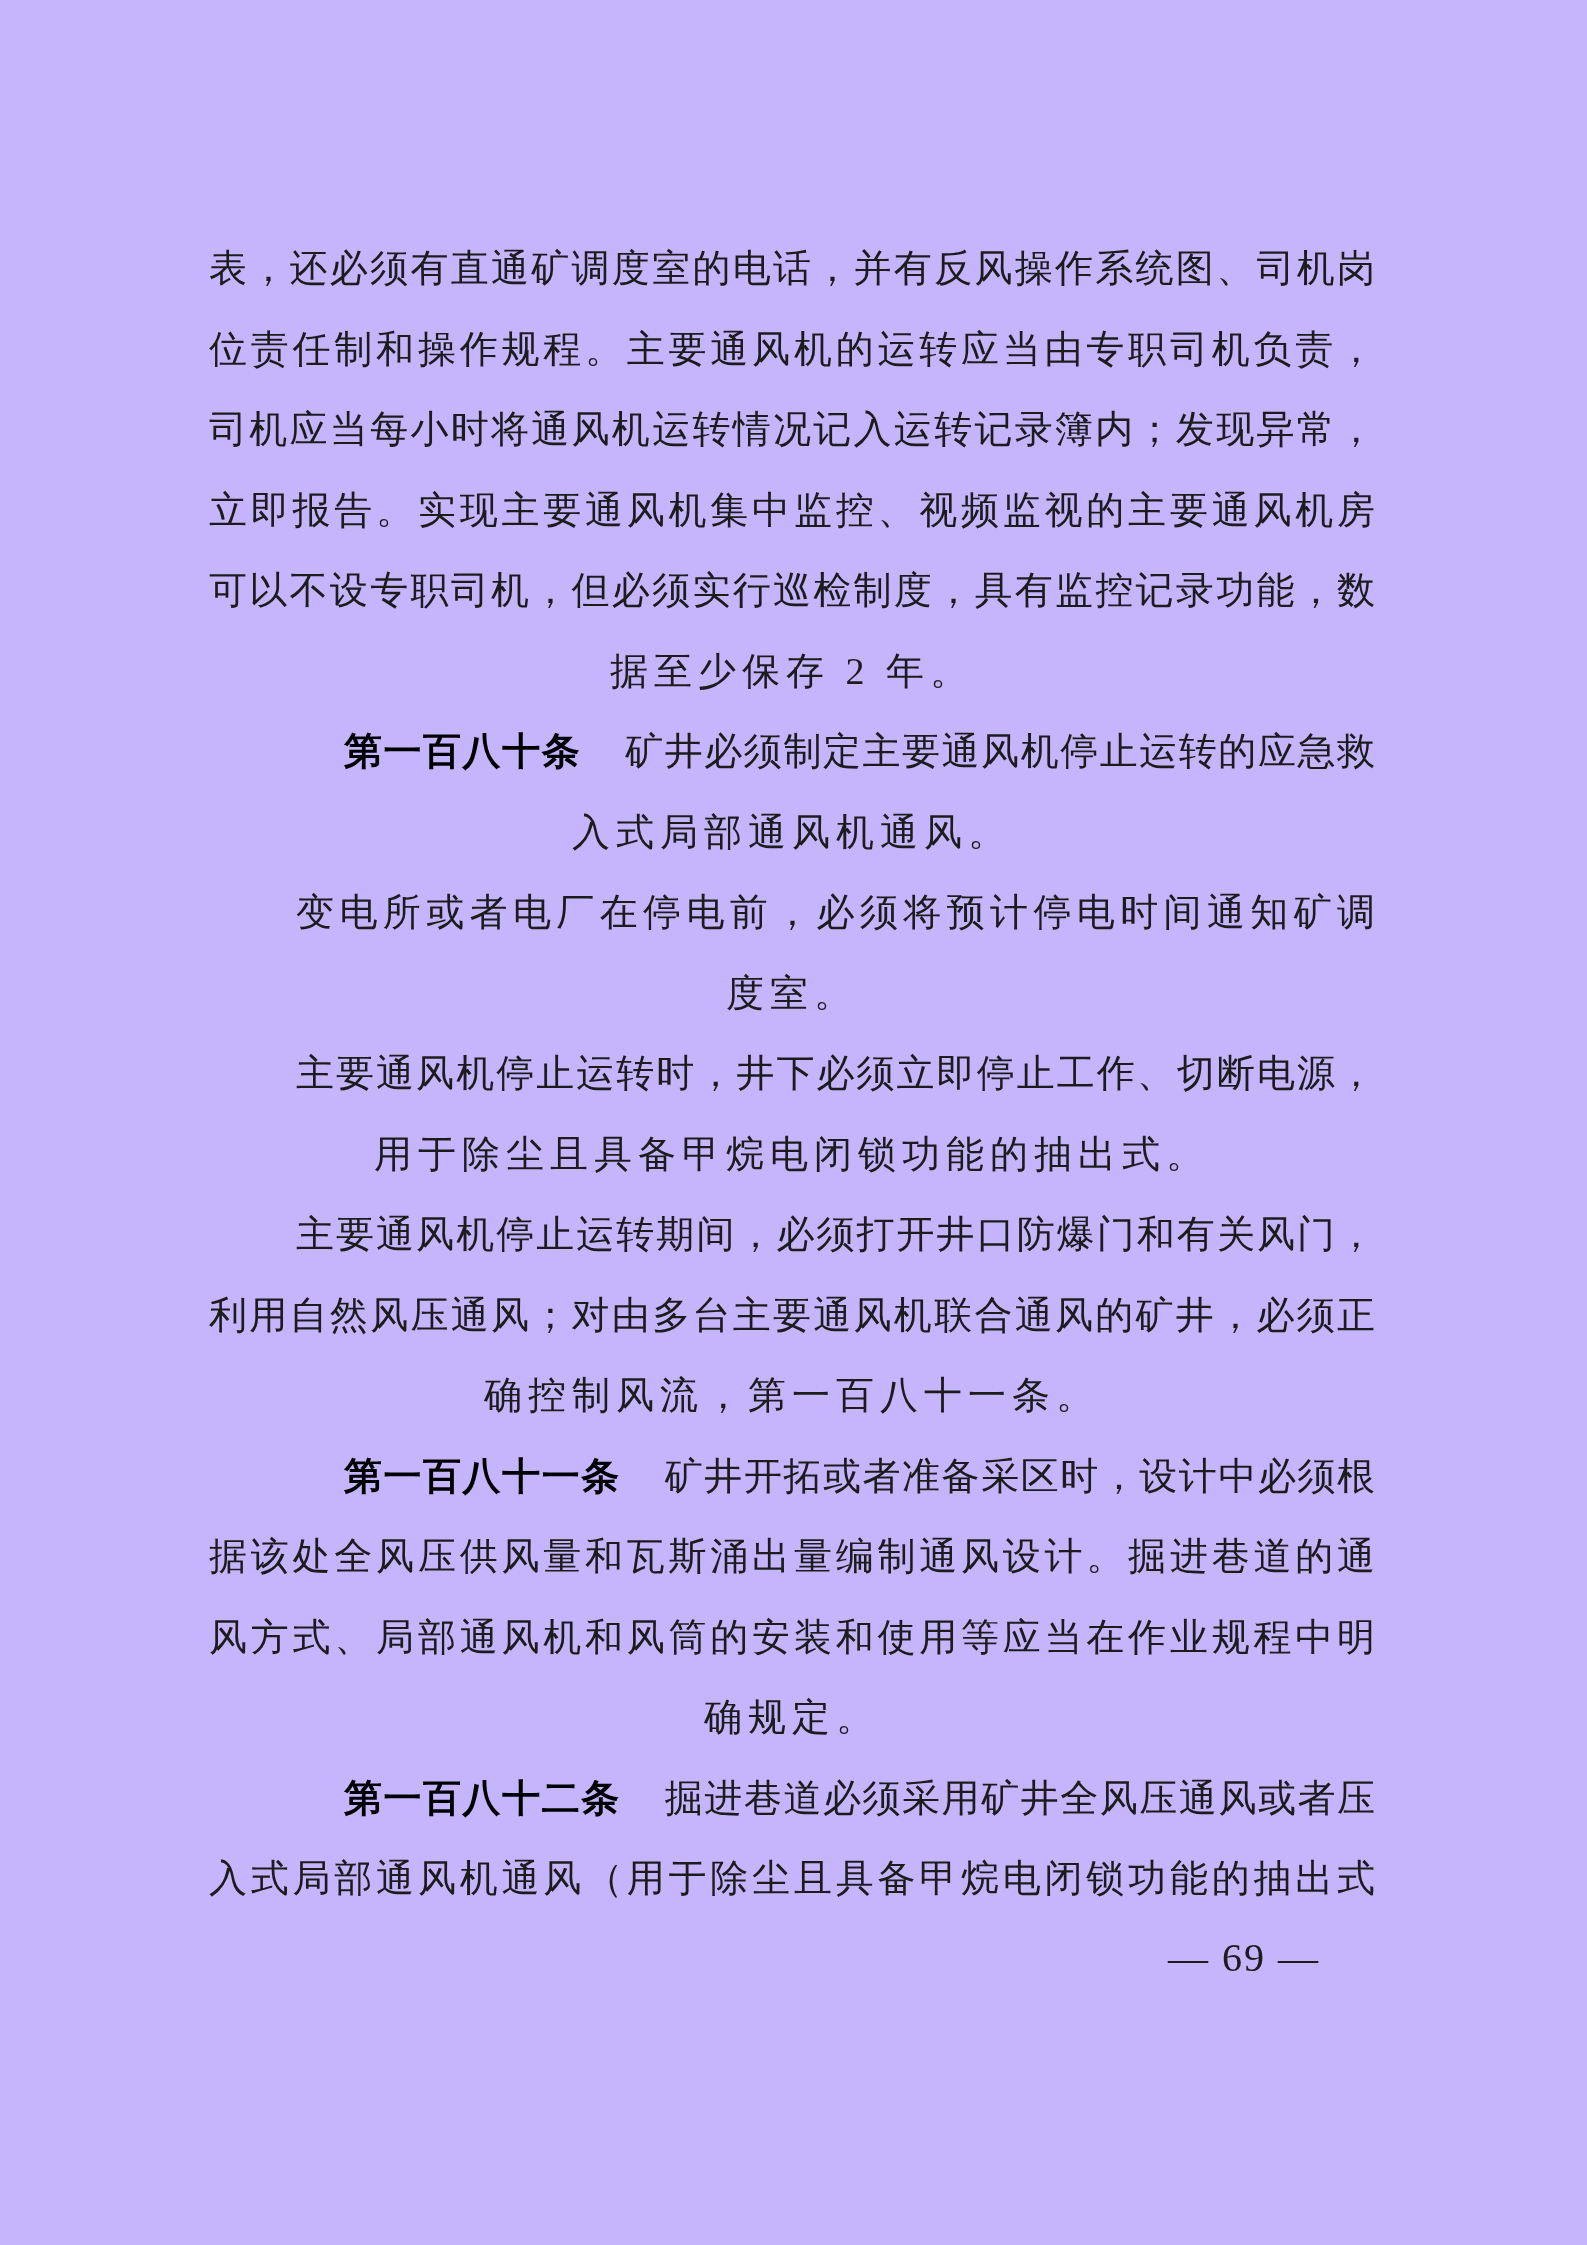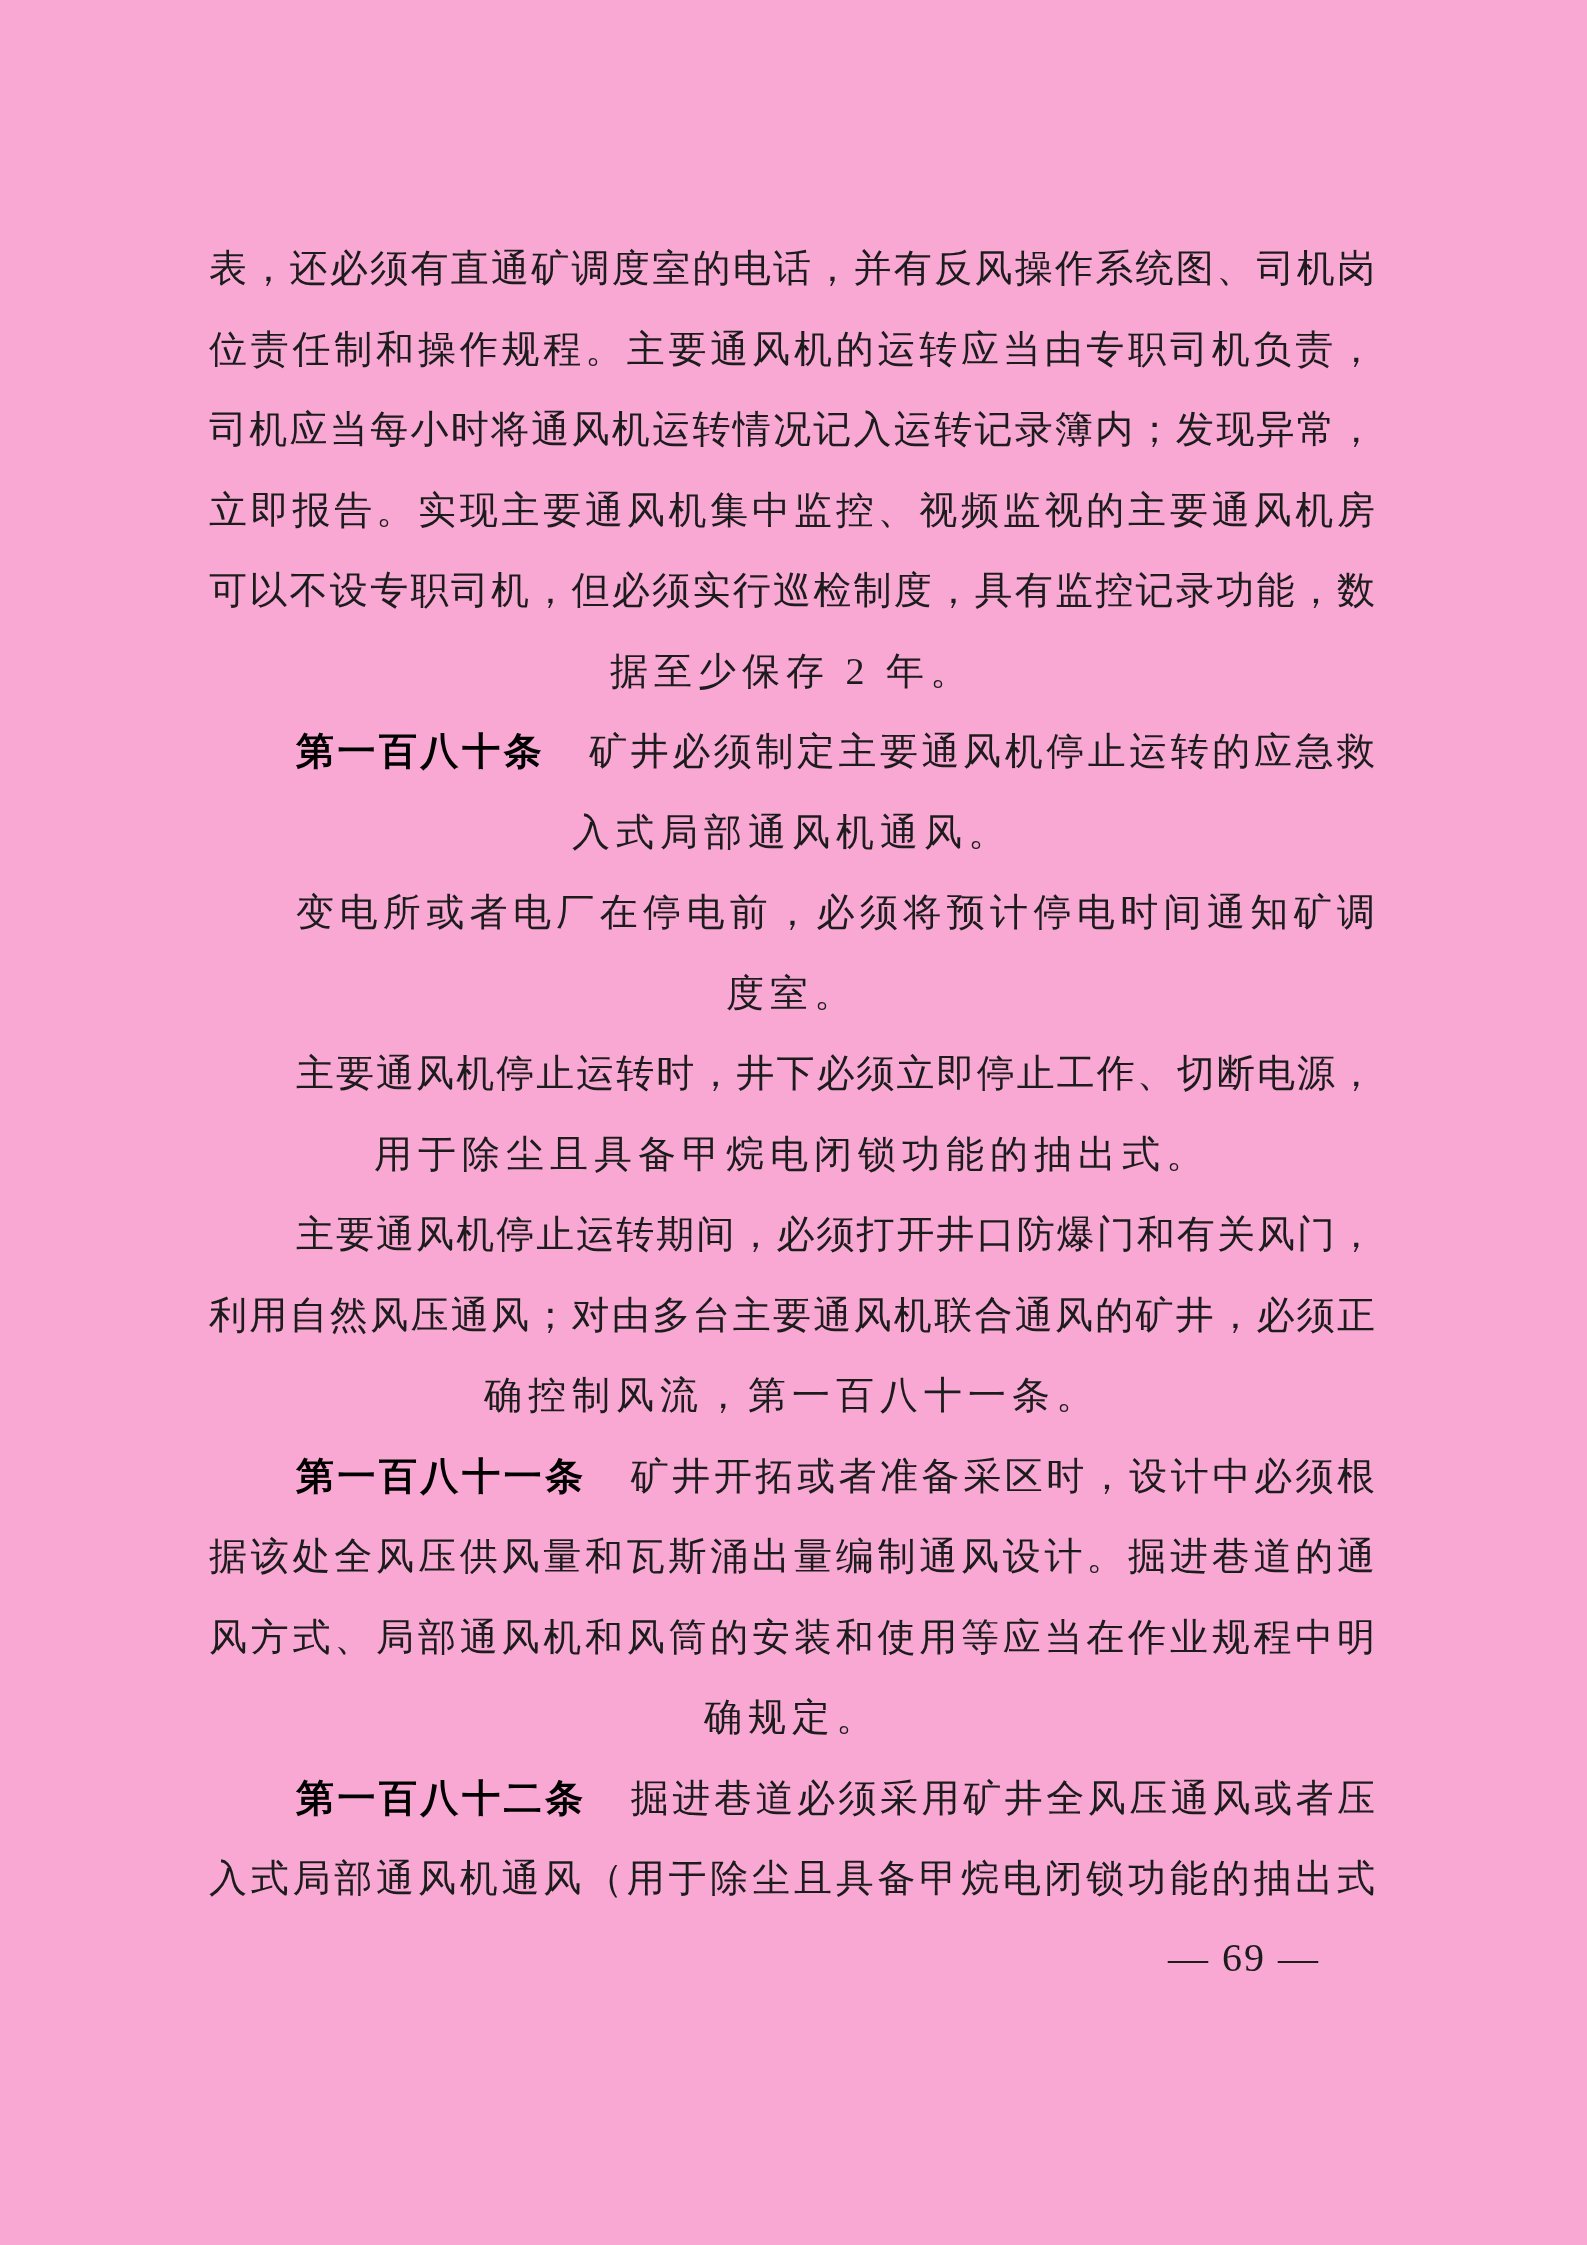--- a/index.html
+++ b/index.html
@@ -4,21 +4,21 @@
 <style>
   html, body {
     margin: 0;
     padding: 0;
     background: #ffffff;
   }
   .page {
     position: relative;
     width: 1587px;
     height: 2245px;
-    background: #f9a8d4;
+    background: #c4b5fd;
     overflow: hidden;
     font-family: "Liberation Serif", "DejaVu Serif", serif;
     color: #1c1c1c;
   }
   .text-block {
     position: absolute;
     left: 209px;
     top: 228px;
     width: 1166px;
   }
@@ -38,20 +38,21 @@
     text-justify: inter-character;
   }
   .line.indent {
     padding-left: 87px;
   }
   .lead {
     font-family: "Liberation Sans", "DejaVu Sans", sans-serif;
     font-weight: bold;
     color: #000000;
     margin-right: 44px;
+    margin-left: 48px;
   }
   .footer {
     position: absolute;
     left: 1168px;
     top: 1932px;
     height: 52px;
     line-height: 52px;
     font-size: 40px;
     letter-spacing: 2px;
     color: #1c1c1c;

